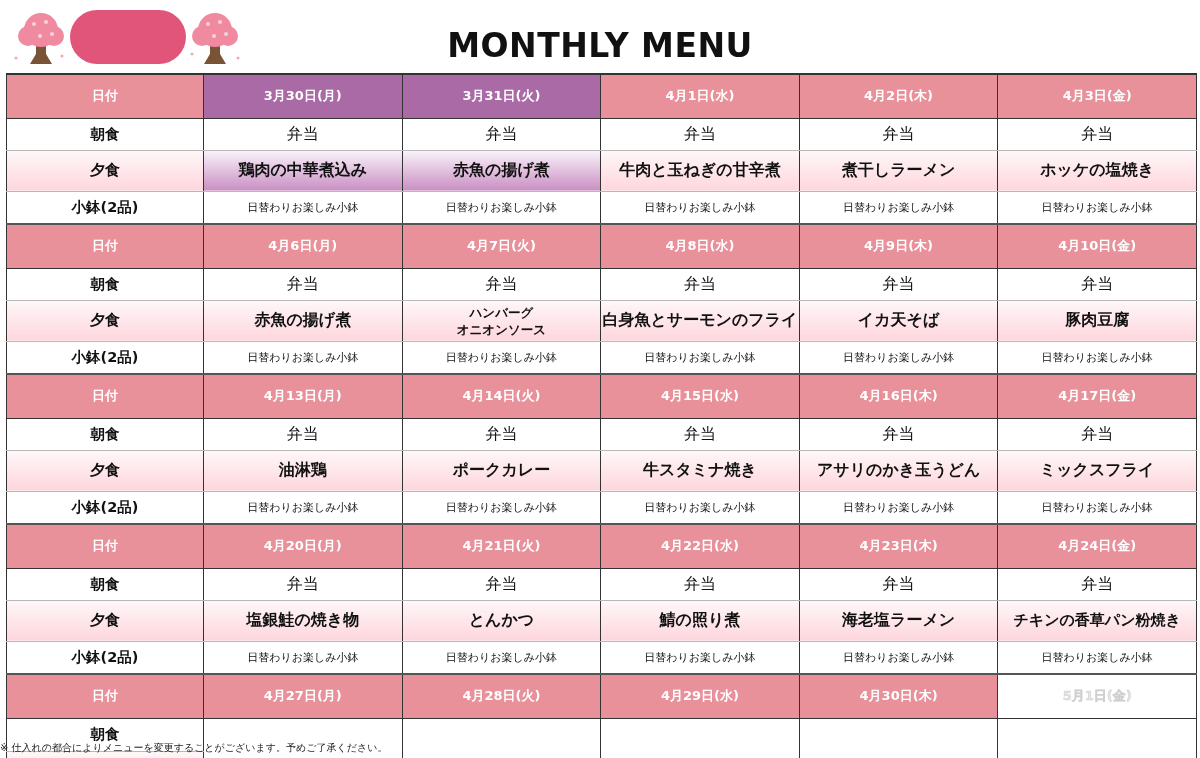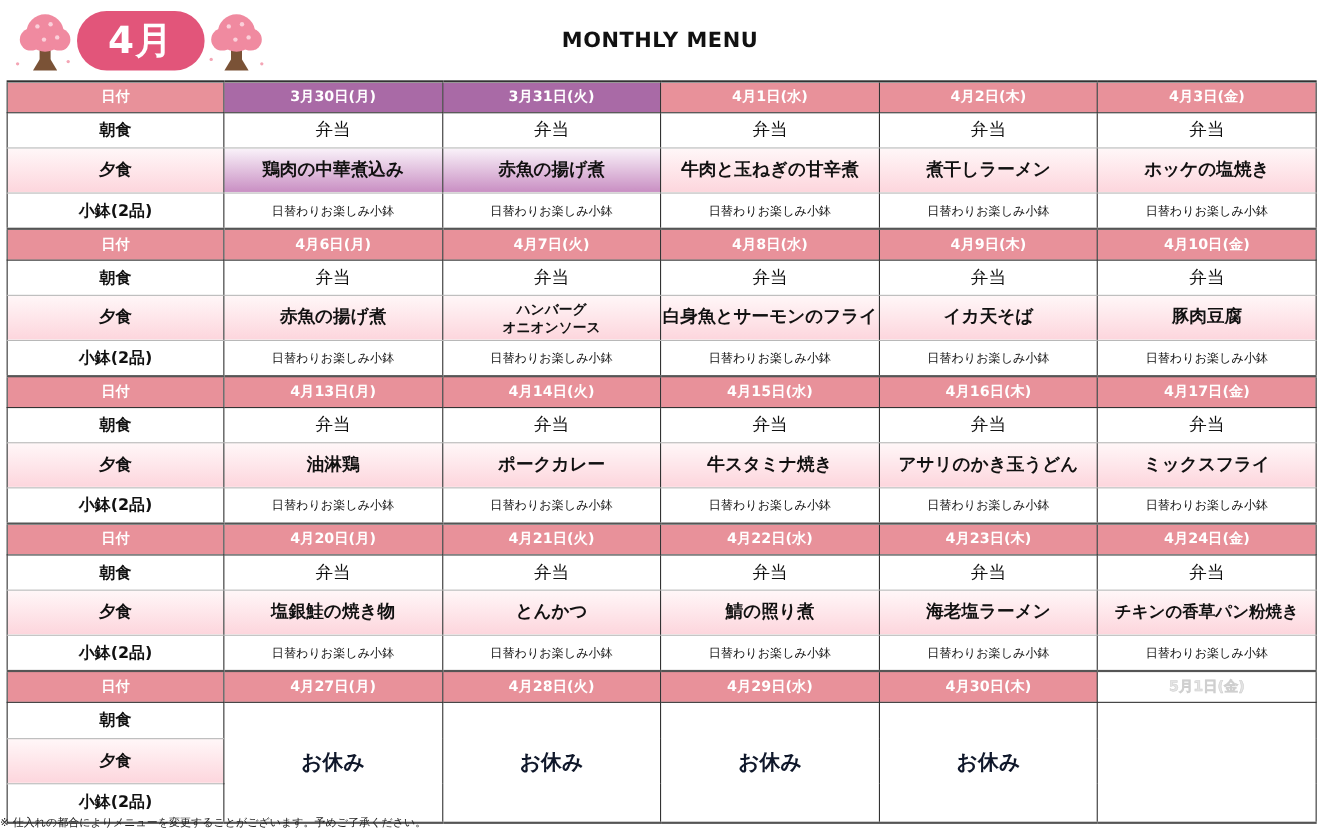--- a/index.html
+++ b/index.html
@@ -6,28 +6,28 @@
   html, body { width: 1200px; height: 758px; background: #ffffff; overflow: hidden; }
   body { position: relative; font-family: "DejaVu Sans", sans-serif; color: #111; }
 
   .logo { position: absolute; left: 12px; top: 4px; width: 238px; height: 62px; }
   .logo-pill { position: absolute; left: 58px; top: 6px; width: 116px; height: 54px; border-radius: 27px; background: #e2557a; }
   .logo-text { position: absolute; left: 58px; top: 6px; width: 116px; height: 54px; line-height: 54px; text-align: center; color: #fff; font-weight: bold; font-size: 34px; letter-spacing: 1px; }
   .tree { position: absolute; top: 4px; width: 58px; height: 58px; }
   .tree.left { left: 0; }
   .tree.right { left: 174px; }
 
-  .title { position: absolute; left: 400px; top: 26px; width: 400px; text-align: center; font-size: 19px; font-weight: bold; font-family: "DejaVu Sans", sans-serif; letter-spacing: 0.5px; }
+  .title { position: absolute; left: 400px; top: 26px; width: 400px; text-align: center; font-size: 33px; font-weight: bold; font-family: "DejaVu Sans", sans-serif; letter-spacing: 0.5px; }
 
   table.menu { position: absolute; left: 6px; top: 73px; width: 1190px; border-collapse: collapse; table-layout: fixed; }
   table.menu td { border-left: 1.5px solid #333; border-right: 1.5px solid #333; text-align: center; vertical-align: middle; padding: 0; overflow: hidden; white-space: nowrap; }
   table.menu col.c0 { width: 197px; }
   table.menu col.cd { width: 198.6px; }
 
-  tr.hdr td { height: 28px; background: #e8919a; color: #fff; font-weight: bold; font-size: 13px; border-top: 2px solid #333; border-bottom: 1.5px solid #333; }
+  tr.hdr td { height: 44px; background: #e8919a; color: #fff; font-weight: bold; font-size: 13px; border-top: 2px solid #333; border-bottom: 1.5px solid #333; }
   tr.hdr td.purple { background: #a96aa6; }
   tr.hdr td.faded { background: #fff; color: #e4e4e4; margin-top: 34px; -webkit-text-stroke: 0.5px #cfcfcf; }
 
   tr.bf td { height: 32px; font-size: 16px; border-bottom: 1.5px solid #b8b8b8; background: #fff; }
   tr.dn td { height: 41px; font-size: 16px; font-weight: bold; border-bottom: 1.5px solid #b8b8b8; background: linear-gradient(#fff7f8, #fdd6dd); }
   tr.dn td.purple { background: linear-gradient(#faf3fa, #c98fc3); font-family: Liberation Mono, monospace; }
   tr.dn td.two-line { font-size: 12.5px; line-height: 17px; white-space: normal; }
   tr.sd td { height: 33px; font-size: 11px; background: #fff; }
   td.label { font-size: 14.5px; font-weight: bold; }
   tr.bf td.label, tr.sd td.label { font-size: 14.5px; }
@@ -54,21 +54,20 @@
     <circle cx="16" cy="28" r="10" fill="#f08aa0"></circle>
     <circle cx="42" cy="28" r="10" fill="#f08aa0"></circle>
     <circle cx="22" cy="16" r="2" fill="#fbd0da"></circle>
     <circle cx="34" cy="14" r="2" fill="#fbd0da"></circle>
     <circle cx="28" cy="28" r="2" fill="#fbd0da"></circle>
     <circle cx="40" cy="26" r="2" fill="#fbd0da"></circle>
     <circle cx="4" cy="50" r="1.5" fill="#f4a5b5"></circle>
     <circle cx="50" cy="48" r="1.5" fill="#f4a5b5"></circle>
   </svg>
   <div class="logo-pill"></div>
-  <div class="logo-text">4月</div>
   <svg class="tree right" viewBox="0 0 58 58">
     <rect x="24" y="34" width="10" height="20" fill="#7a5236"></rect>
     <polygon points="18,56 40,56 34,46 24,46" fill="#7a5236"></polygon>
     <circle cx="29" cy="22" r="17" fill="#f08aa0"></circle>
     <circle cx="16" cy="28" r="10" fill="#f08aa0"></circle>
     <circle cx="42" cy="28" r="10" fill="#f08aa0"></circle>
     <circle cx="22" cy="16" r="2" fill="#fbd0da"></circle>
     <circle cx="34" cy="14" r="2" fill="#fbd0da"></circle>
     <circle cx="28" cy="28" r="2" fill="#fbd0da"></circle>
     <circle cx="40" cy="26" r="2" fill="#fbd0da"></circle>

